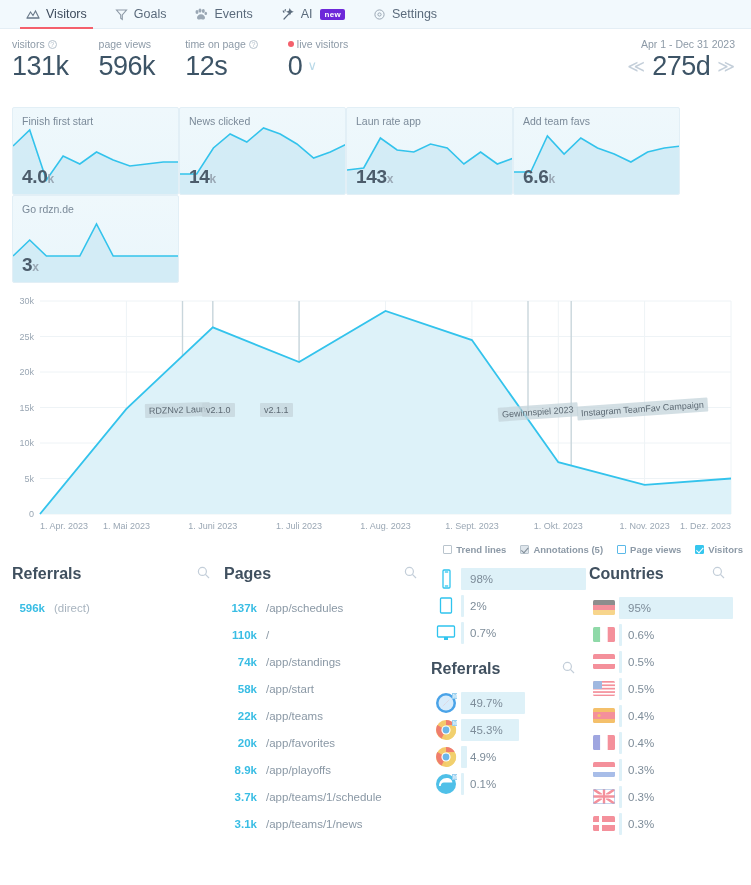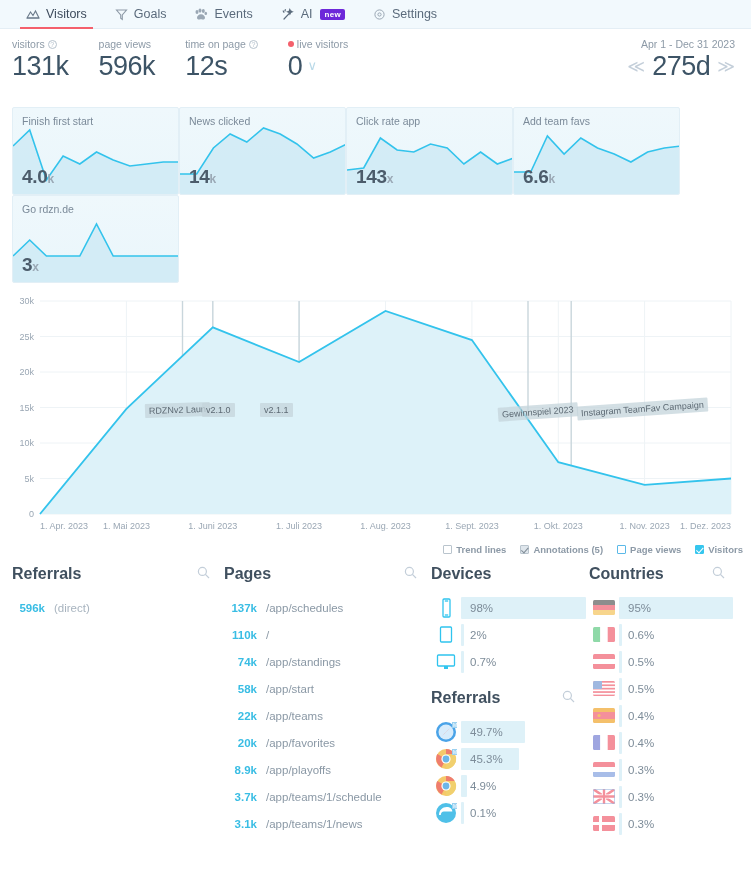--- a/index.html
+++ b/index.html
@@ -335,21 +335,21 @@
      <div class="card-title">News clicked</div>
      <div class="card-value">
        <span>14</span><span class="unit">k</span>
      </div>
     </div>
     <div class="card">
       <svg class="spark" width="167" height="88">
        <path d="M0.0,62.0 L16.7,60.0 L33.4,30.0 L50.1,42.0 L66.8,44.0 L83.5,36.0 L100.2,40.0 L116.9,56.0 L133.6,44.0 L150.3,56.0 L167.0,50.0 L167,88 L0,88 Z" fill="#cfeaf4" opacity=".85"></path>
        <polyline points="0.0,62.0 16.7,60.0 33.4,30.0 50.1,42.0 66.8,44.0 83.5,36.0 100.2,40.0 116.9,56.0 133.6,44.0 150.3,56.0 167.0,50.0" fill="none" stroke="#33c3ec" stroke-width="1.6"></polyline>
      </svg>
-     <div class="card-title">Click rate app</div>
+     <div class="card-title">Laun rate app</div>
      <div class="card-value">
        <span>143</span><span class="unit">x</span>
      </div>
     </div>
     <div class="card">
       <svg class="spark" width="167" height="88">
        <path d="M0.0,64.0 L16.7,64.0 L33.4,28.0 L50.1,46.0 L66.8,30.0 L83.5,40.0 L100.2,46.0 L116.9,54.0 L133.6,44.0 L150.3,40.0 L167.0,38.0 L167,88 L0,88 Z" fill="#cfeaf4" opacity=".85"></path>
        <polyline points="0.0,64.0 16.7,64.0 33.4,28.0 50.1,46.0 66.8,30.0 83.5,40.0 100.2,46.0 116.9,54.0 133.6,44.0 150.3,40.0 167.0,38.0" fill="none" stroke="#33c3ec" stroke-width="1.6"></polyline>
      </svg>
      <div class="card-title">Add team favs</div>
@@ -508,23 +508,20 @@
           <span class="txt">/app/teams/1/schedule</span>
         </div>
         <div class="row">
           <span class="num">3.1k</span>
           <span class="txt">/app/teams/1/news</span>
         </div>
       </div>
   </div>
 
   <div class="panel devices">
-    <div class="panel-head">
-      <span class="panel-title">Devices</span>
-    </div>
     <div id="devices-list">
         <div class="brow">
           <span class="ico">
             <svg width="13" height="20" viewBox="0 0 13 20" fill="none" stroke="#2fc4ee" stroke-width="1.3">
               <rect x="3" y="1" width="7" height="18" rx="1"></rect>
               <line x1="4.8" y1="3" x2="8.2" y2="3"></line>
               <line x1="4.8" y1="17" x2="8.2" y2="17"></line>
             </svg>
           </span>
        <span class="bar">

